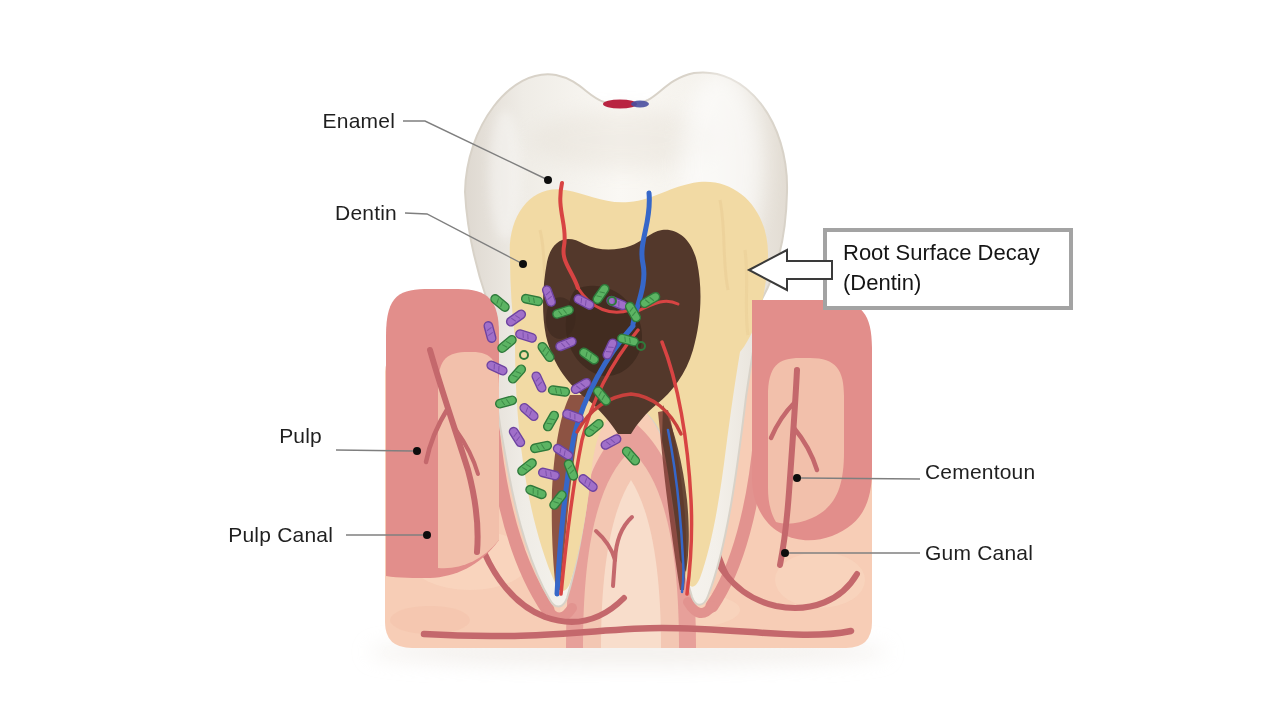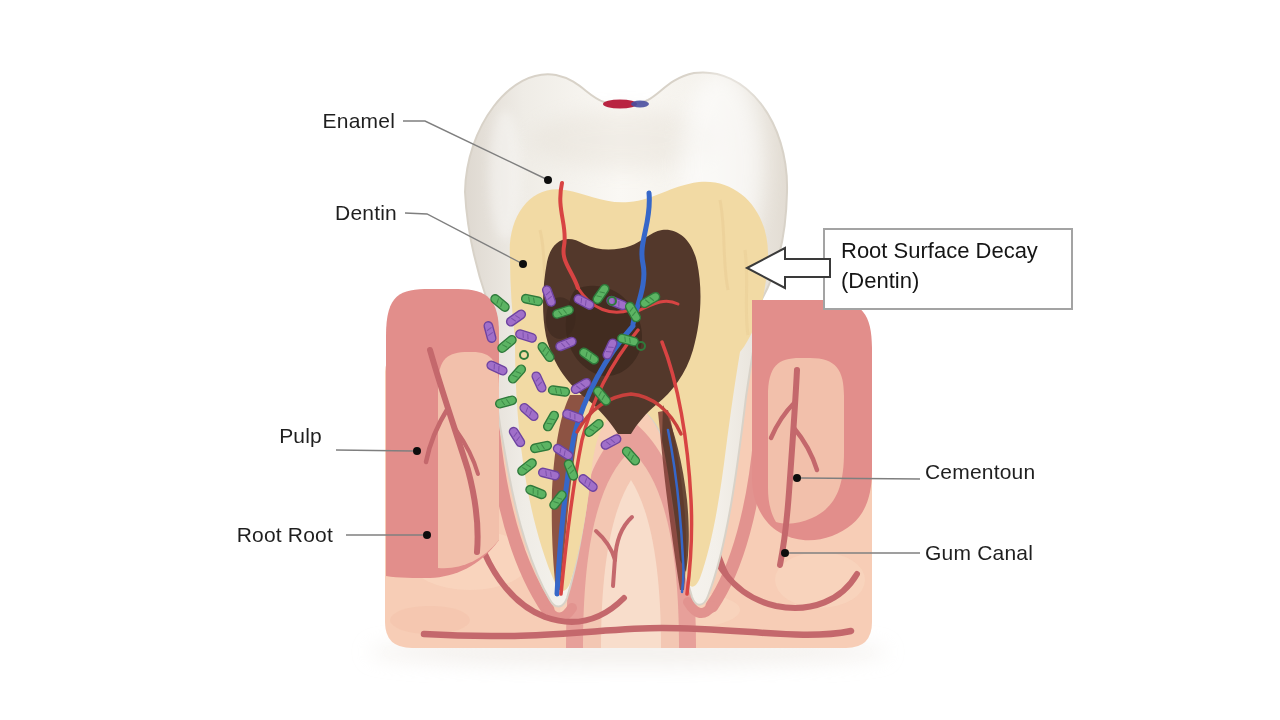--- a/index.html
+++ b/index.html
@@ -3,21 +3,21 @@
 <meta charset="utf-8">
 <style>
   html,body{margin:0;padding:0;background:#fff;}
   .stage{position:relative;width:1280px;height:720px;background:#ffffff;overflow:hidden;
          font-family:"Liberation Sans",sans-serif;}
   .art{position:absolute;left:0;top:0;width:1280px;height:720px;}
   .lbl{position:absolute;transform:translateY(-50%);white-space:nowrap;
        font-size:21px;color:#1f1f1f;letter-spacing:.2px;}
   .lbl.r{text-align:right;}
   .callout{position:absolute;left:823px;top:228px;width:250px;height:82px;
-           box-sizing:border-box;background:#ffffff;border:2px solid #a3a3a3;
+           box-sizing:border-box;background:#ffffff;border:4px solid #a3a3a3;
            padding:6px 0 0 16px;font-size:22px;line-height:30px;color:#151515;}
   .callout .arrow{position:absolute;left:-80px;top:15px;width:85px;height:46px;overflow:visible;}
 </style>
 </head>
 <body>
 
 <div class="stage">
 
   <svg class="art" viewBox="0 0 1280 720">
     <defs>
@@ -347,21 +347,21 @@
       <circle cx="417" cy="451" r="4"></circle>
       <circle cx="427" cy="535" r="4"></circle>
       <circle cx="797" cy="478" r="4"></circle>
       <circle cx="785" cy="553" r="4"></circle>
     </g>
   </svg>
 
   <div class="lbl r" style="right:885px;top:121px">Enamel</div>
   <div class="lbl r" style="right:883px;top:213px">Dentin</div>
   <div class="lbl r" style="right:958px;top:436px">Pulp</div>
-  <div class="lbl r" style="right:947px;top:535px">Root Root</div>
+  <div class="lbl r" style="right:947px;top:535px">Pulp Canal</div>
   <div class="lbl" style="left:925px;top:472px">Cementoun</div>
   <div class="lbl" style="left:925px;top:553px">Gum Canal</div>
 
   <div class="callout">
     <svg class="arrow" viewBox="0 0 85 46">
       <polygon points="2,23 40,3 40,14 85,14 85,32 40,32 40,43" fill="#ffffff" stroke="#3a3a3a" stroke-width="2"></polygon>
     </svg>
     <div>Root Surface Decay</div>
     <div>(Dentin)</div>
   </div>

